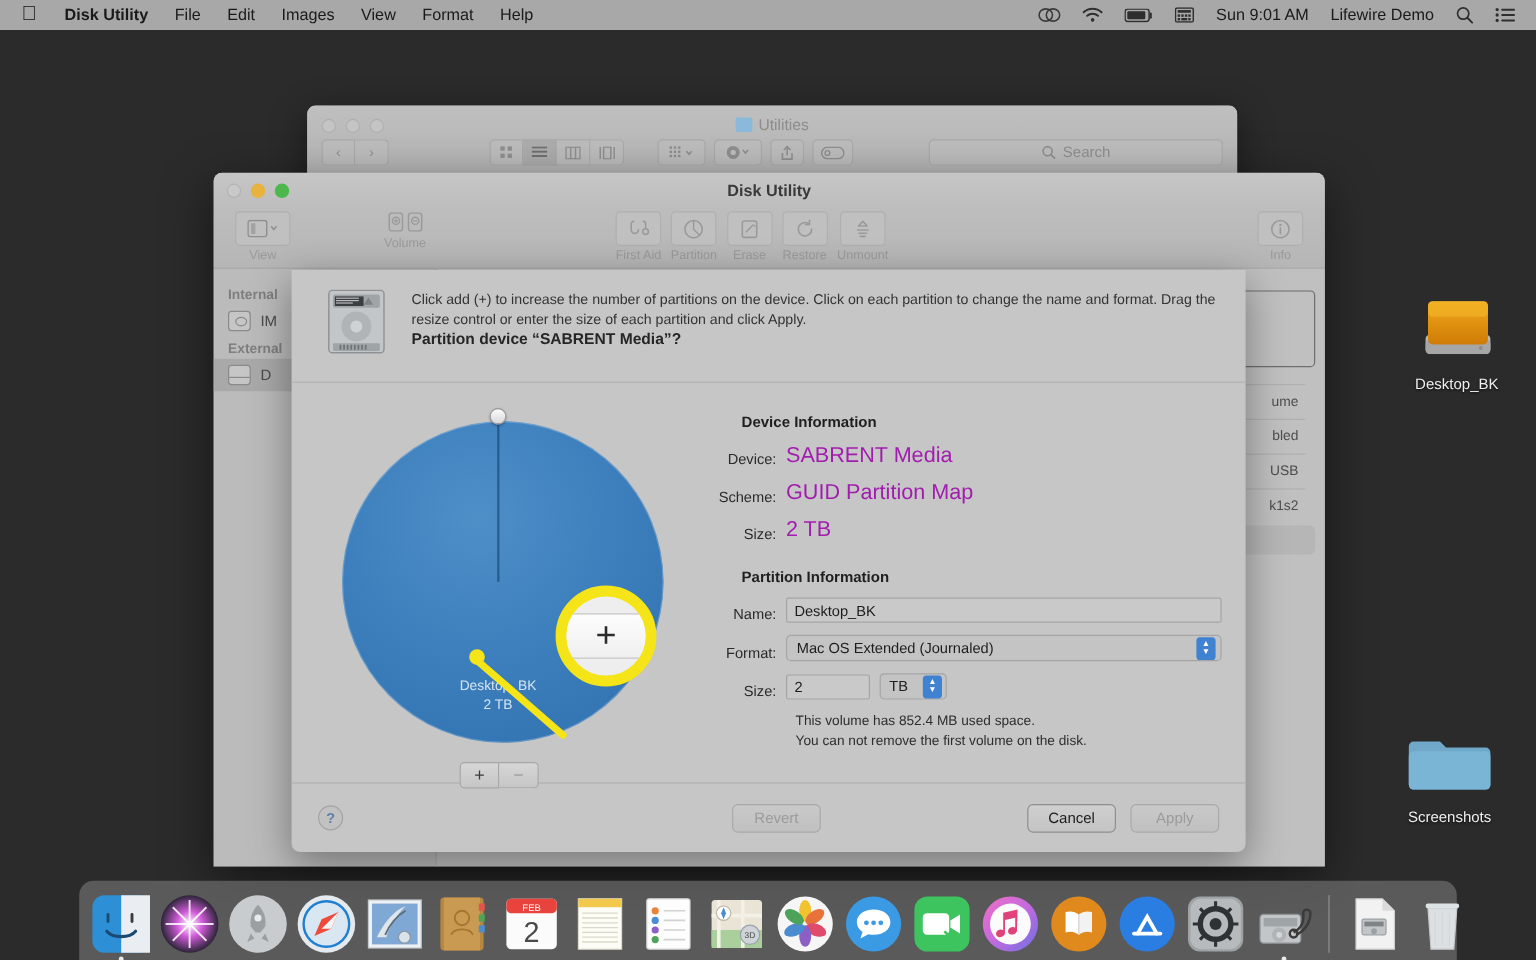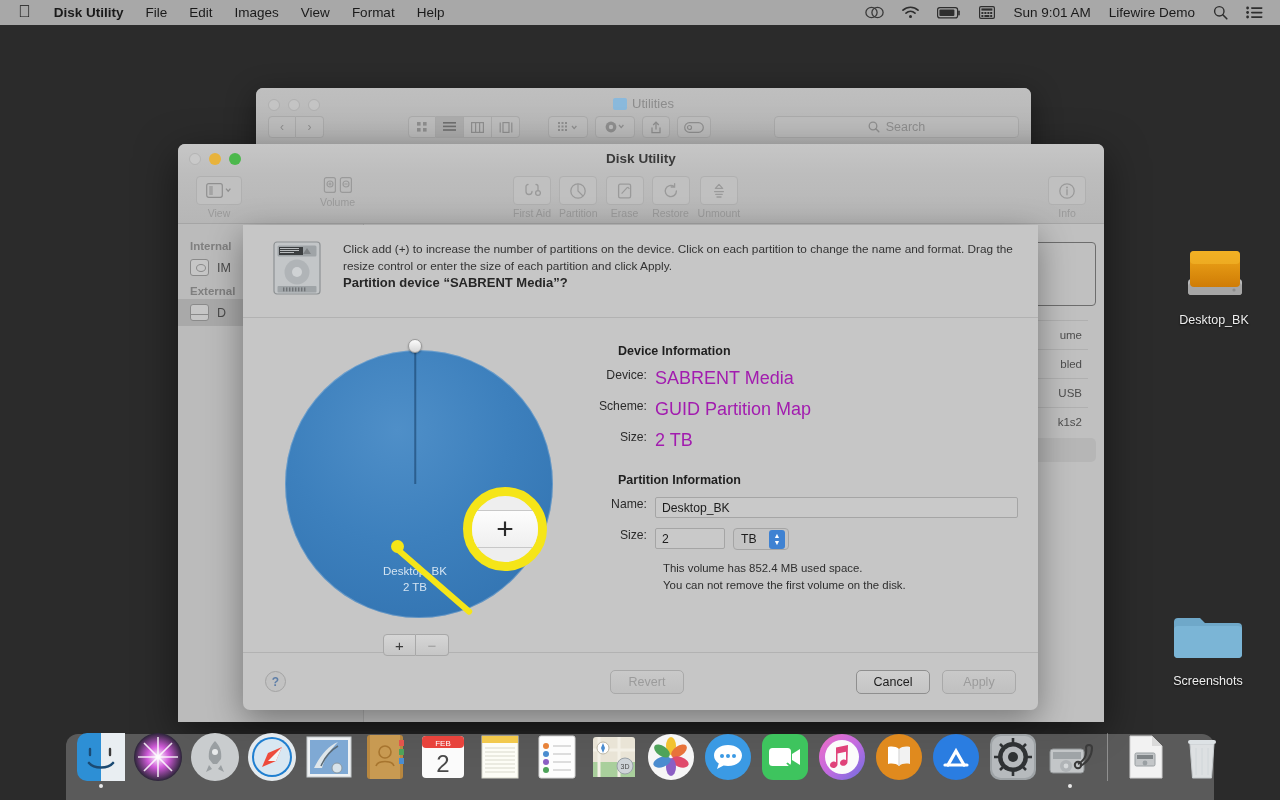--- a/index.html
+++ b/index.html
@@ -321,21 +321,21 @@
   }
   #mag-dot {
     position: absolute; left: 128px; top: 208px;
     width: 13px; height: 13px; border-radius: 50%;
     background: #f5e518;
     z-index: 5;
   }
 
   
   .sec-title { font-size: 12.5px; font-weight: bold; color: #1f1f1f; margin: 0 0 10px 0; padding-left: 33px; }
-  .frow { display: flex; align-items: flex-start; margin-bottom: 10px; }
+  .frow { display: flex; align-items: flex-end; margin-bottom: 10px; }
   .flabel {
     width: 70px; text-align: right; padding-right: 8px;
     font-size: 12.2px; color: #2b2b2b; flex: none;
   }
   .fvalue { font-size: 18px; color: #a21caf; }
   .textfield {
     height: 21px; flex: 1;
     background: #c9c9c9;
     border: 1px solid #a5a5a5;
     border-radius: 2px;
@@ -402,21 +402,21 @@
   #revert-btn { margin-left: auto; margin-right: 160px; }
 
   
   #dock {
     position: absolute;
     left: 66px; bottom: 0;
     width: 1148px; height: 66px;
     background: rgba(120,120,120,.62);
     border-radius: 12px 12px 0 0;
     display: flex; align-items: flex-end;
-    padding: 0 8px 16px 8px;
+    padding: 0 8px 3px 8px;
     gap: 3px;
     z-index: 60;
   }
   .dock-app {
     width: 54px; height: 54px;
     border-radius: 11px;
     display: flex; align-items: center; justify-content: center;
     position: relative;
     flex: none;
     font-size: 26px;
@@ -844,20 +844,27 @@
           <span class="fvalue">2 TB</span>
         </div>
 
         <div class="sec-title" style="margin-top:22px">Partition Information</div>
 
         <div class="frow">
           <span class="flabel">Name:</span>
           <span class="textfield">Desktop_BK</span>
         </div>
 
+        <div class="frow">
+          <span class="flabel">Format:</span>
+          <span class="popup">
+            <span>Mac OS Extended (Journaled)</span>
+            <span class="stepper">▲<br>▼</span>
+          </span>
+        </div>
 
         <div class="frow">
           <span class="flabel">Size:</span>
           <span class="size-field">2</span>
           <span class="unit-popup">
             <span>TB</span>
             <span class="stepper">▲<br>▼</span>
           </span>
         </div>
 

